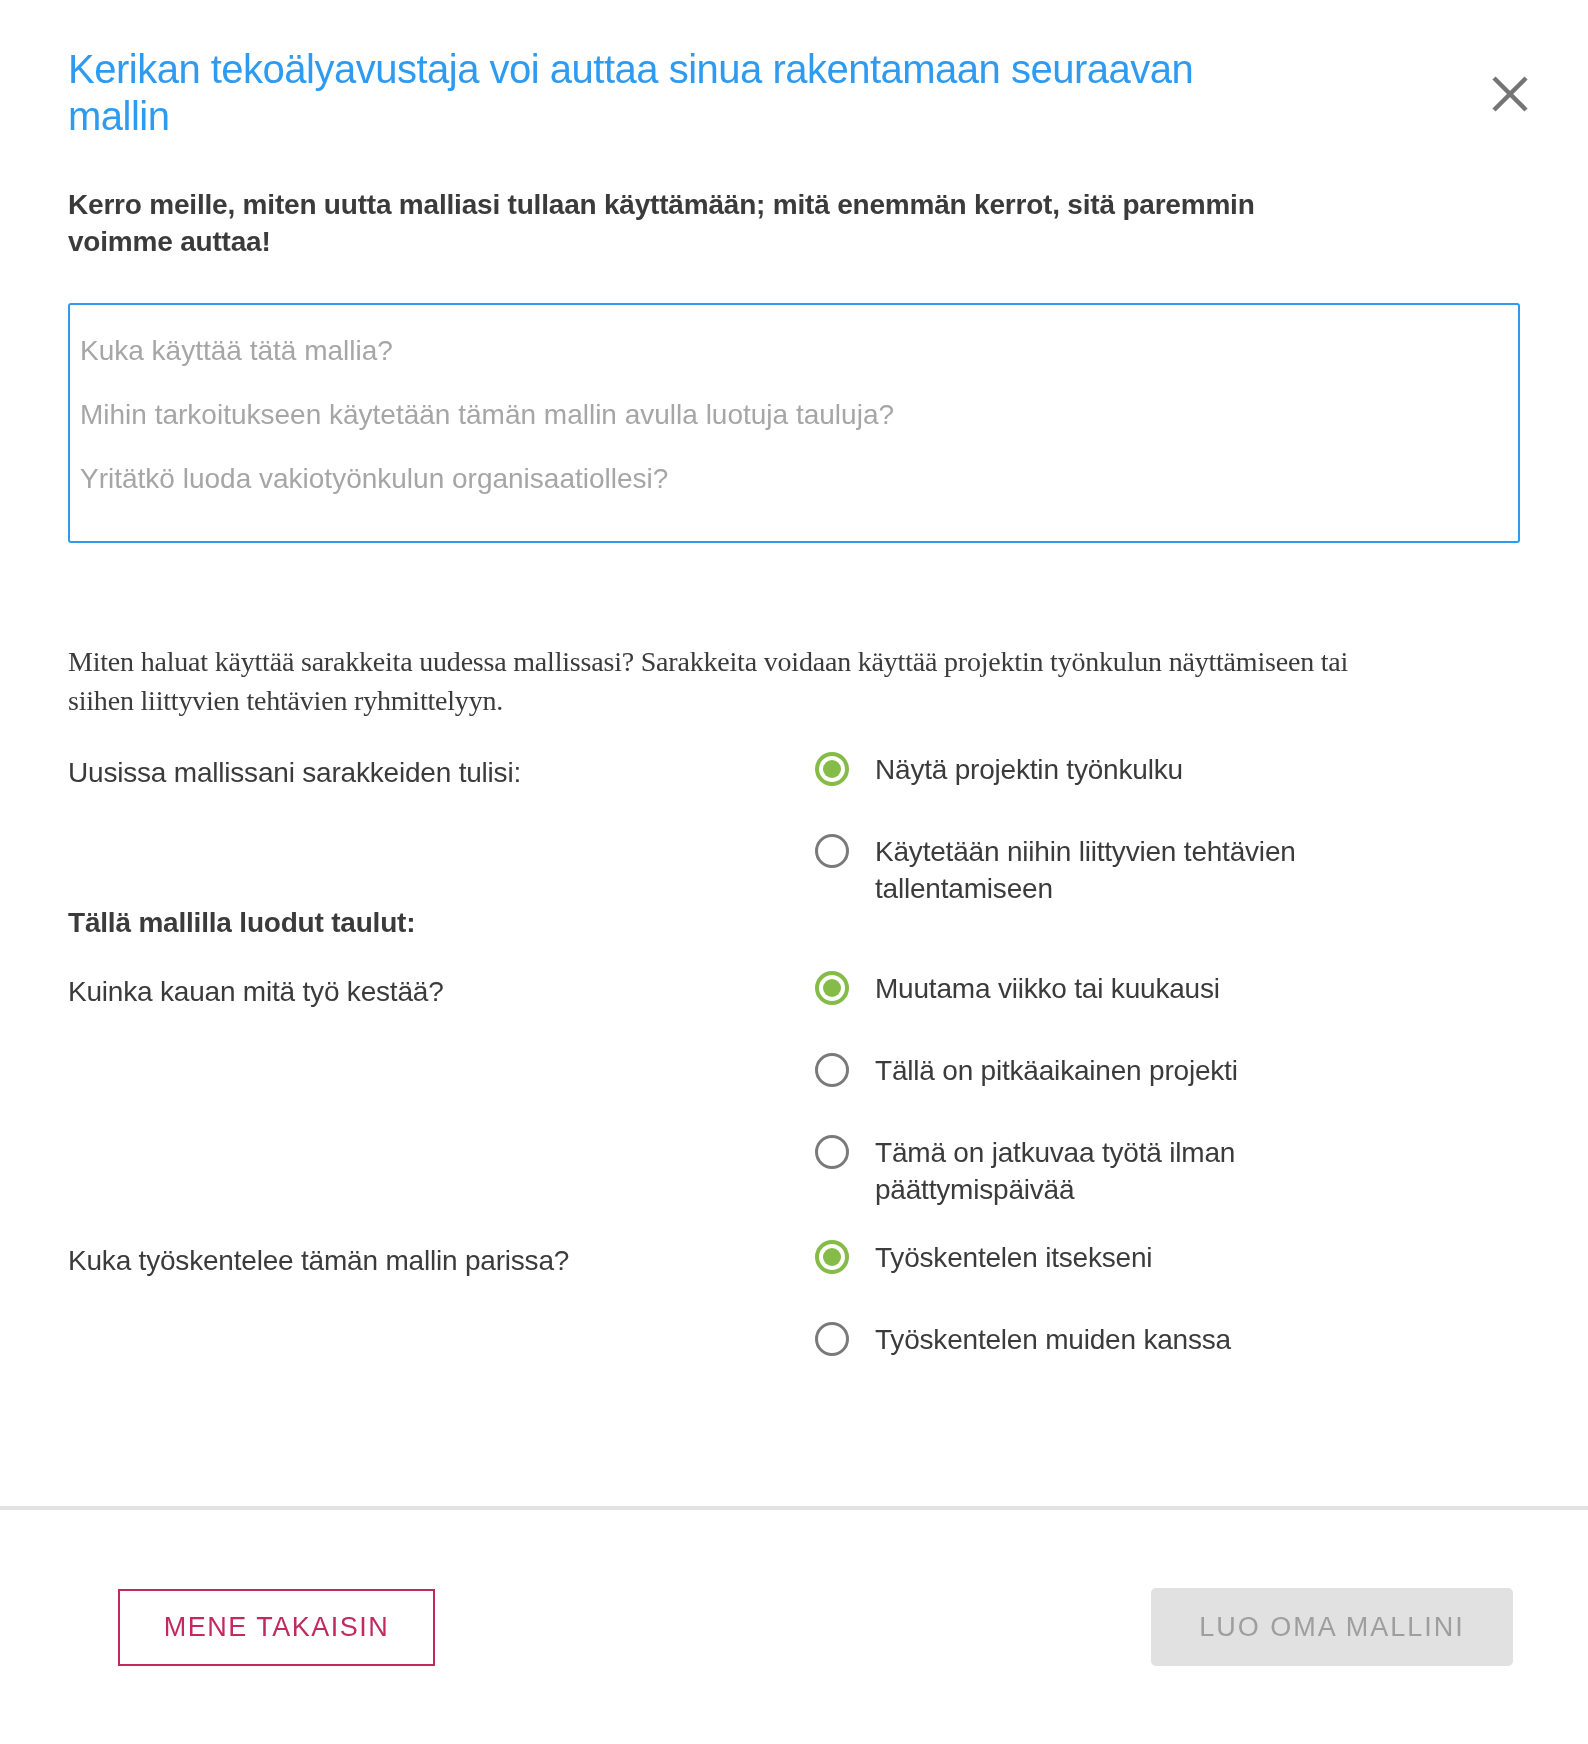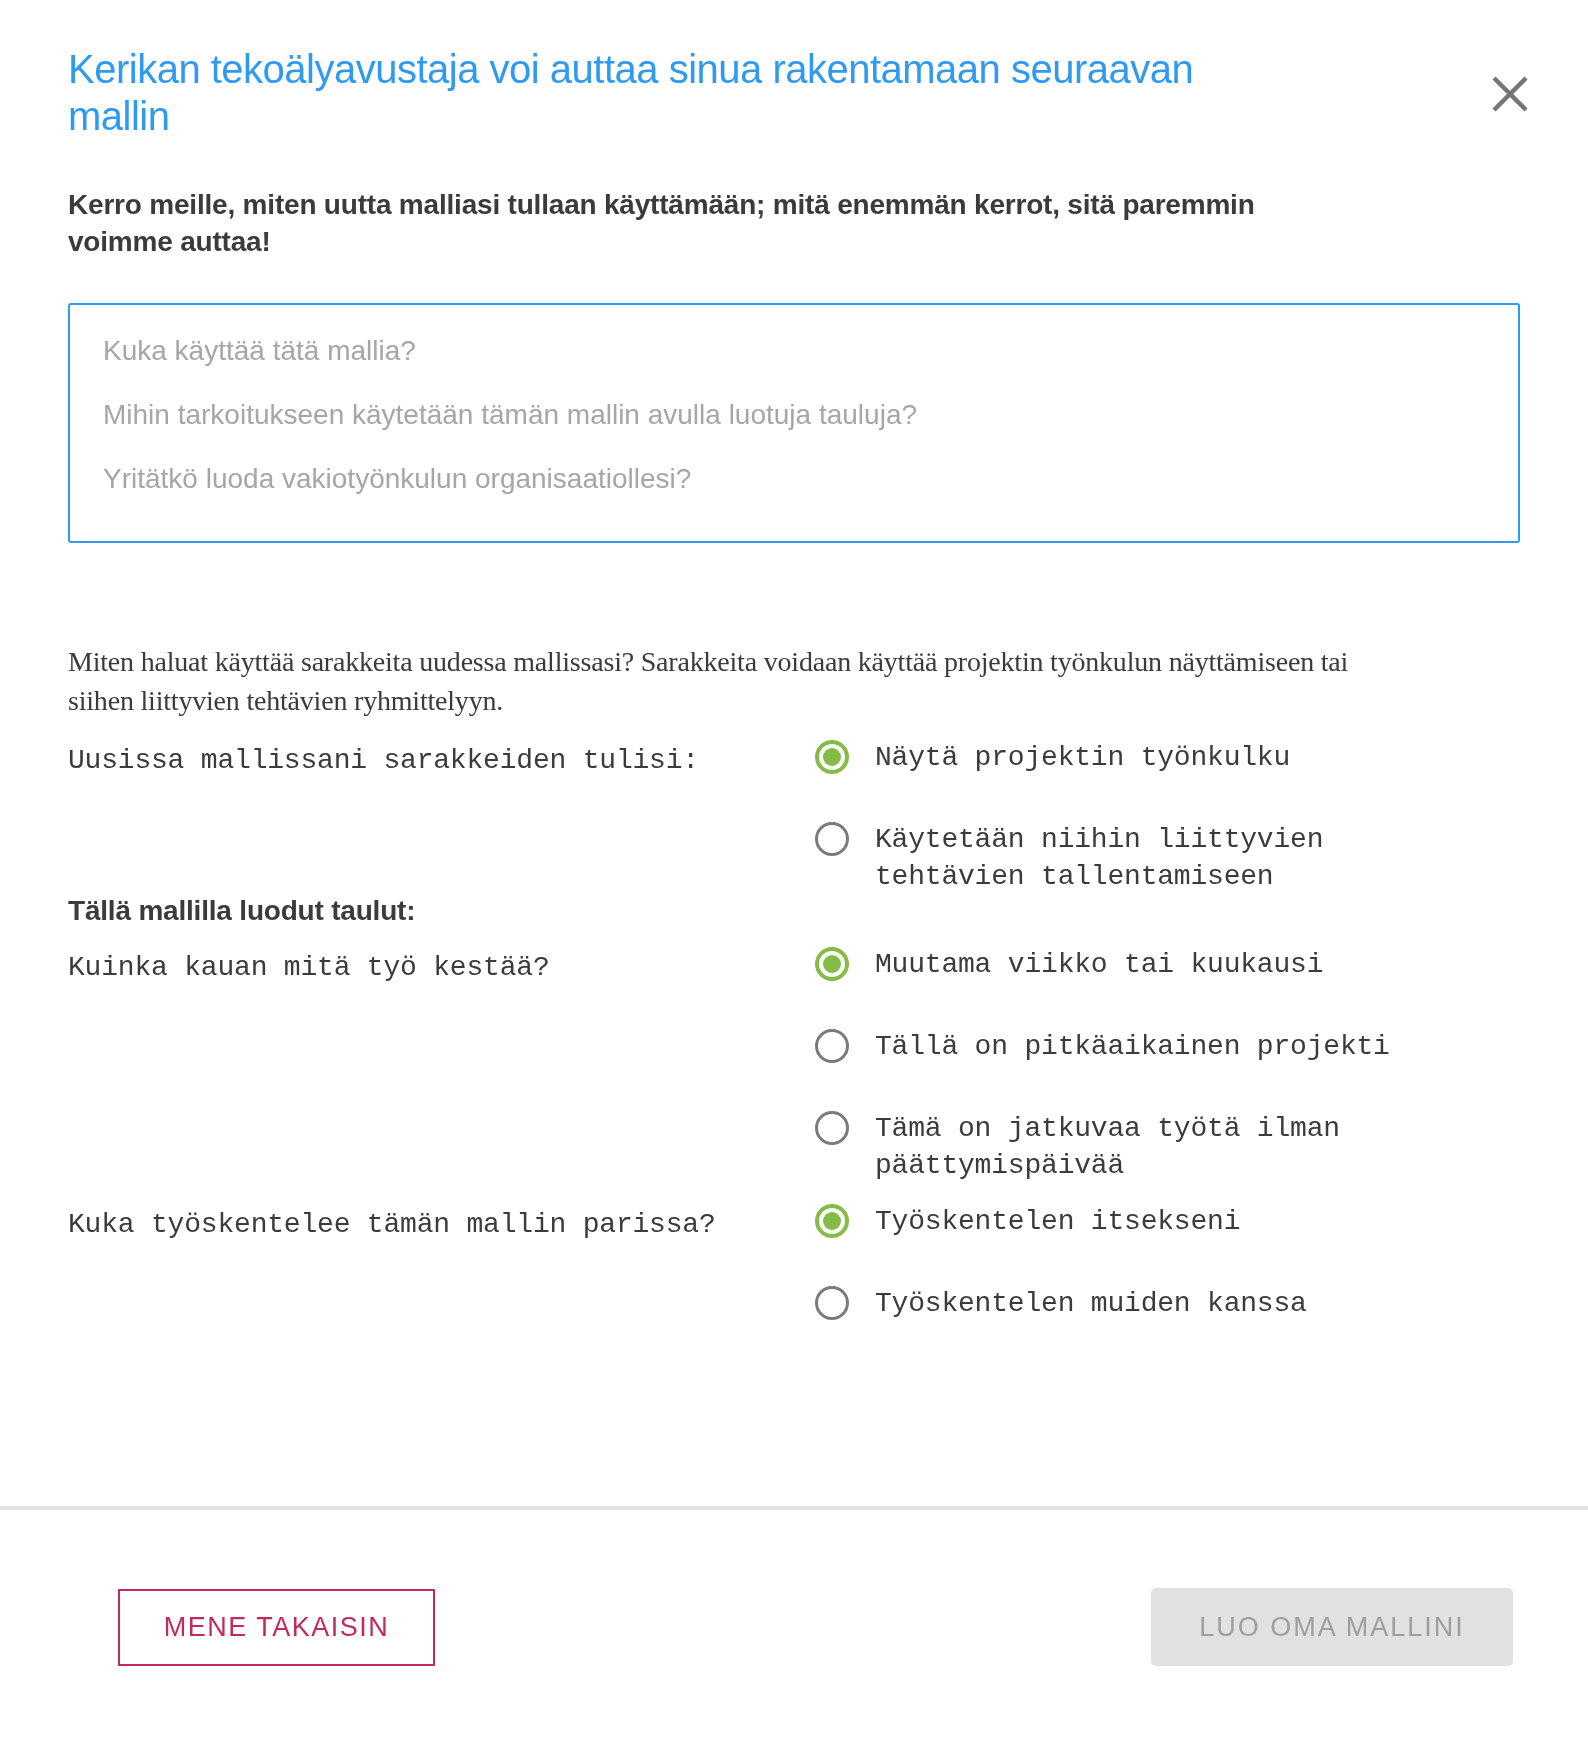--- a/index.html
+++ b/index.html
@@ -44,42 +44,42 @@
   }
 
   
   textarea.usage-input {
     display:block;
     margin-top:42px;
     width:100%;
     height:240px;
     border:2px solid #2f9bf0;
     border-radius:3px;
-    padding:14px 33px;
+    padding:14px 10px;
     font-family:"Liberation Sans", sans-serif;
     font-size:28px;
     line-height:64px;
     color:#3b3b3b;
     resize:none;
     outline:none;
   }
   textarea.usage-input::placeholder { color:#a6a6a6; opacity:1; }
 
   
   p.question {
     margin-top:100px;
     font-size:28px;
     line-height:1.38;
     max-width:1310px;
     color:#3b3b3b;
     font-family:Liberation Serif, serif;
   }
 
   
-  .form-row { display:flex; align-items:flex-start; margin-top:20px;font-family:Liberation Mono, monospace; }
+  .form-row { display:flex; align-items:flex-start; margin-top:32px; }
   .row-label {
     width:747px; flex:none;
     font-size:28px; color:#3b3b3b;
     padding-top:5px;
   }
   .options { flex:1; }
   .option {
     display:flex; align-items:flex-start; gap:26px;
     min-height:40px; margin-bottom:42px;
     cursor:pointer;

